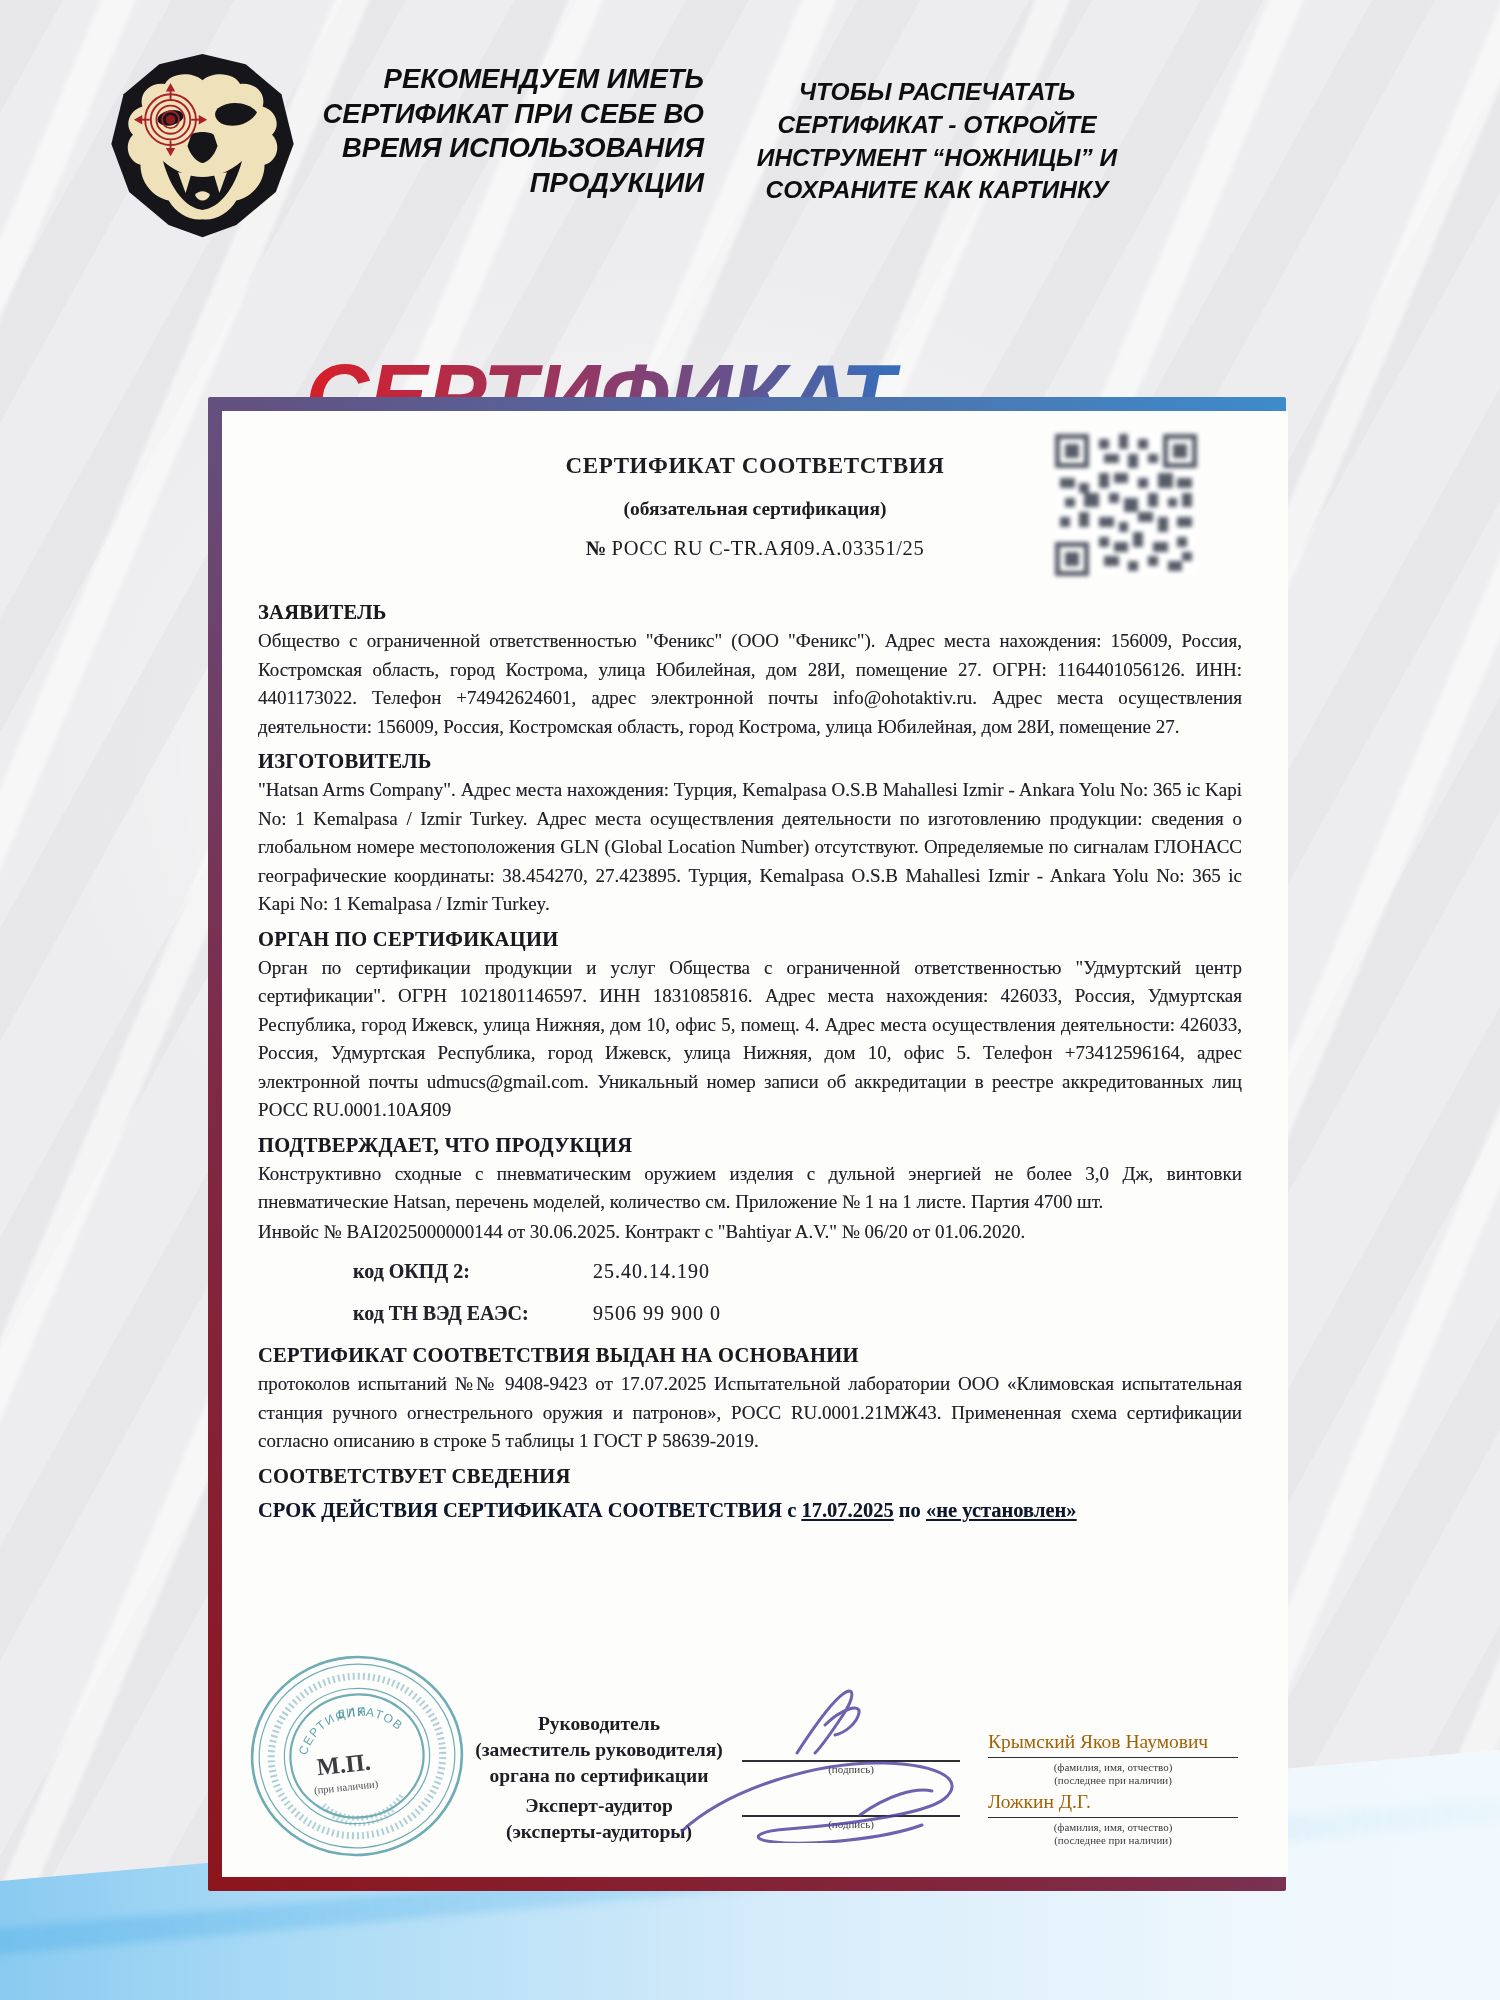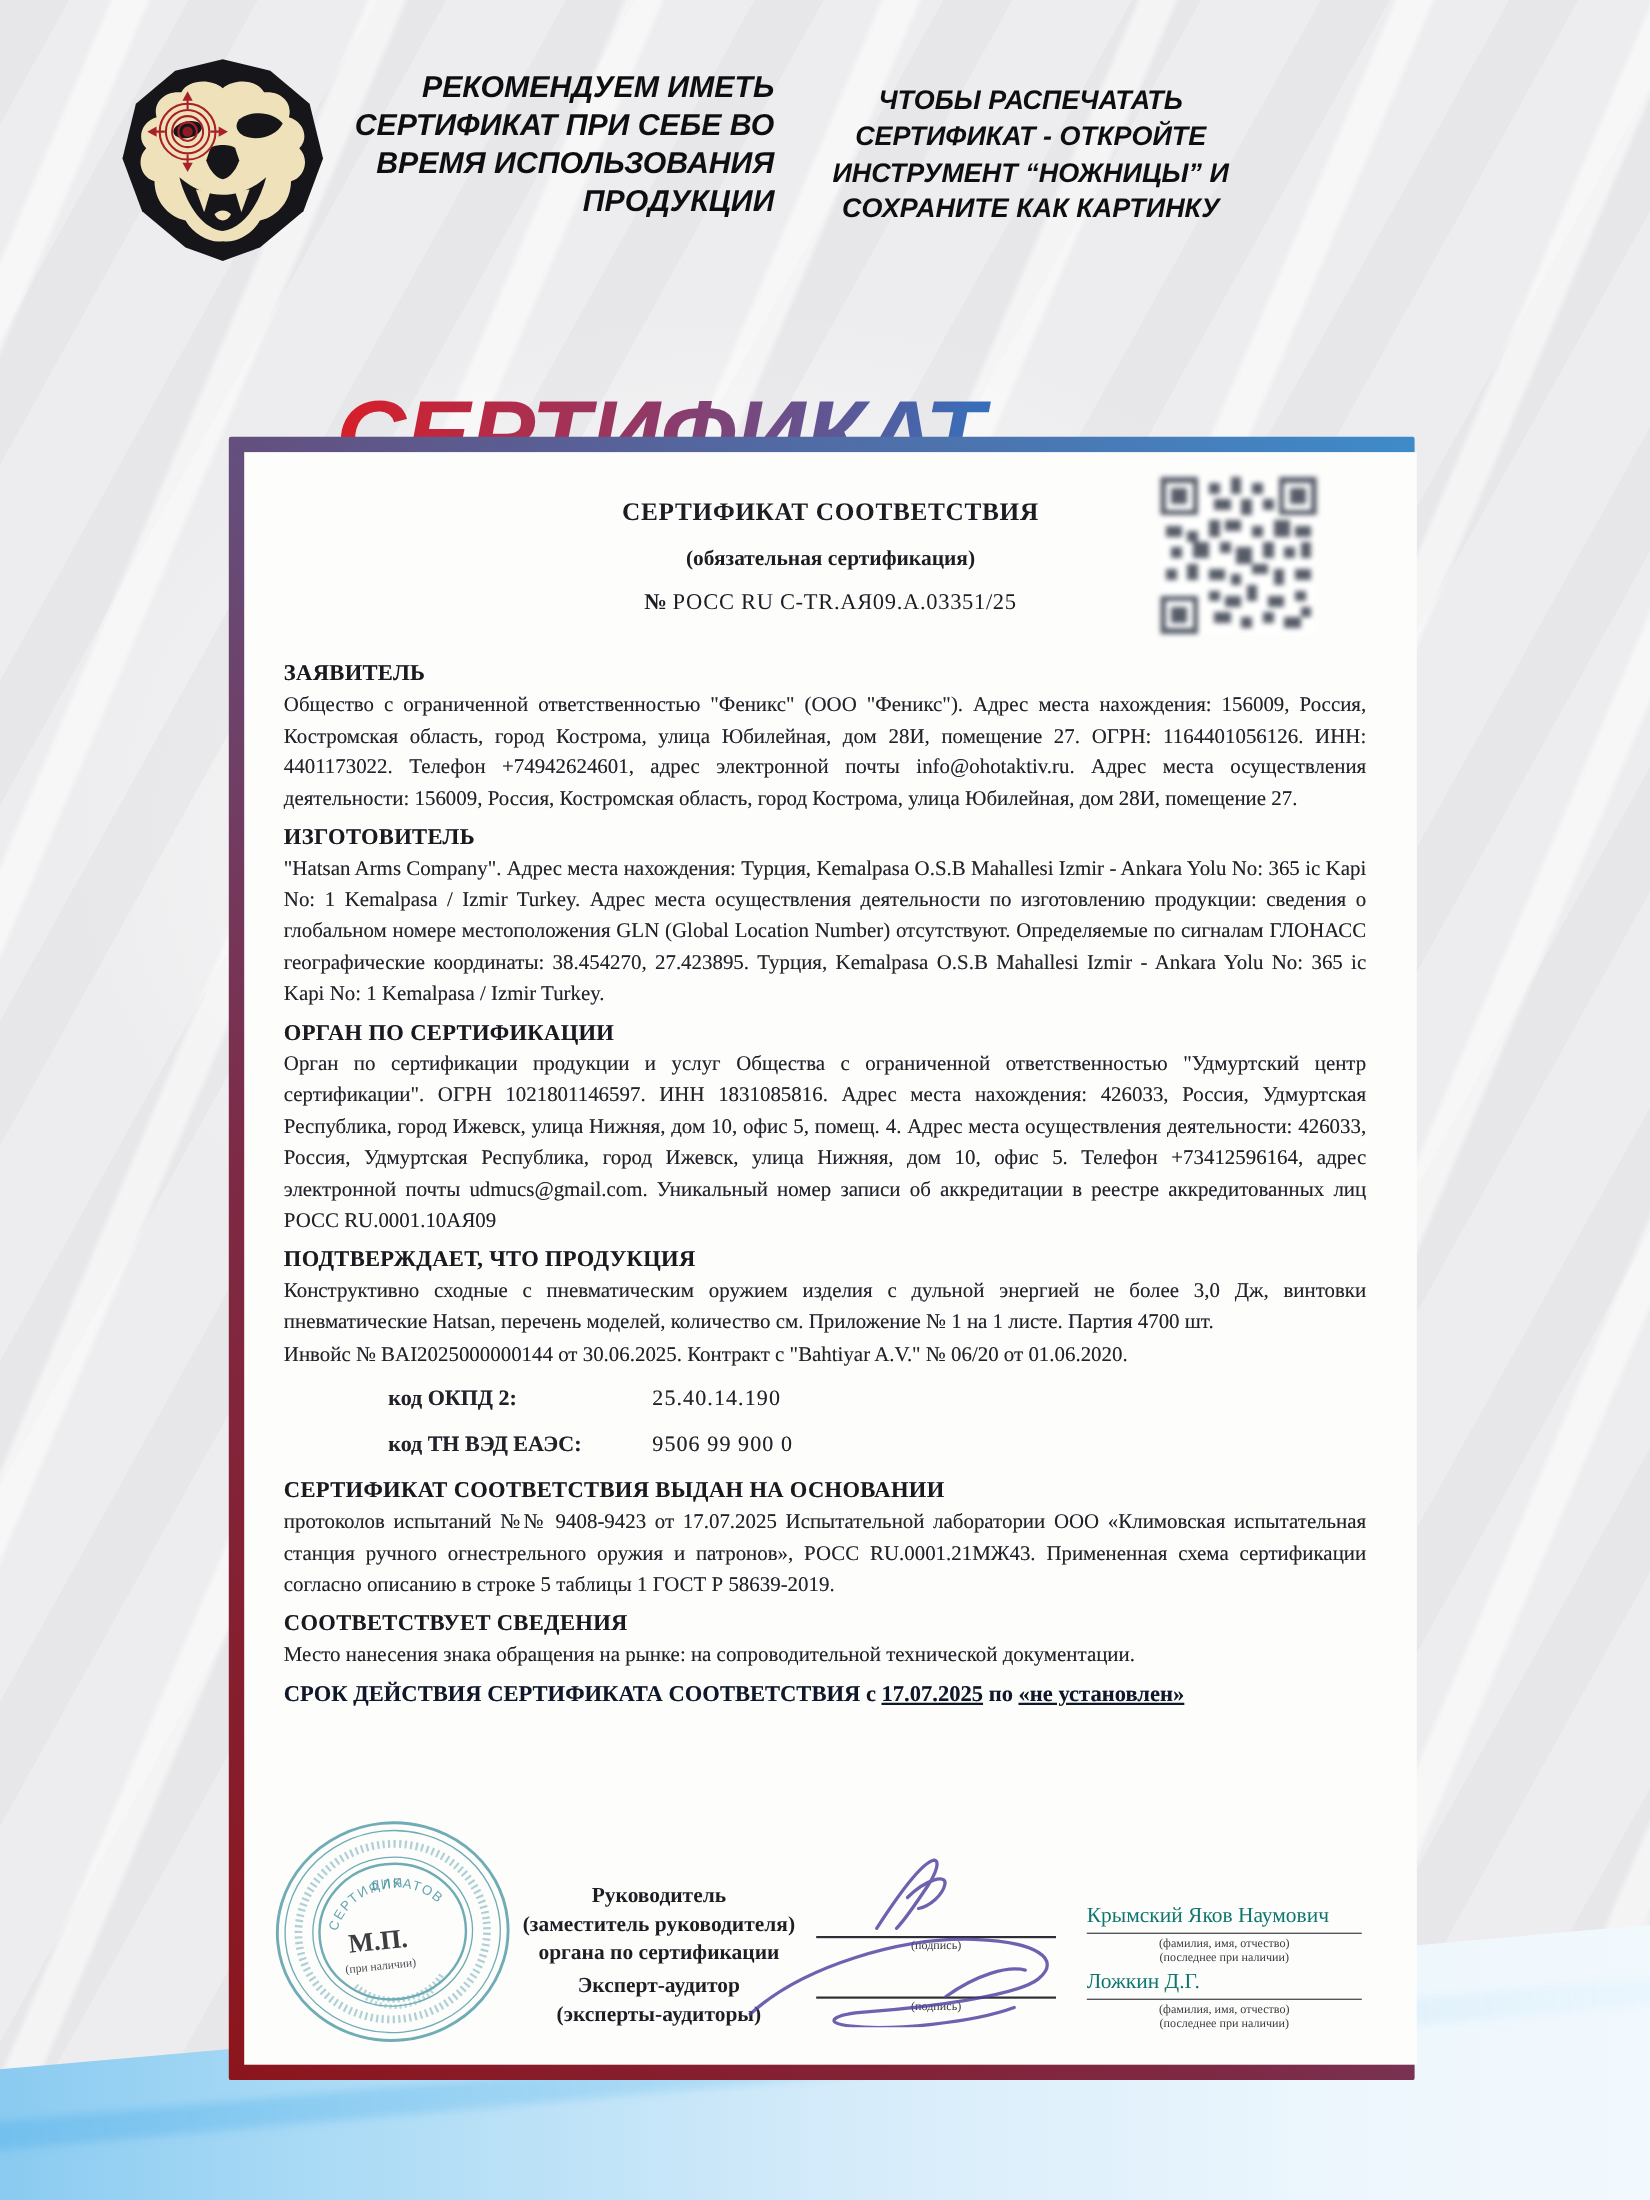--- a/index.html
+++ b/index.html
@@ -68,21 +68,21 @@
   .sig-line-2{top:1404px;}
   .sig-caption{position:absolute;left:520px;width:218px;text-align:center;font-size:11px;line-height:13px;color:#3c3c42;}
   .sig-caption-1{top:1352px;}
   .sig-caption-2{top:1407px;}
   .sig-ink{position:absolute;pointer-events:none;}
   .sig-ink-1{left:545px;top:1272px;width:160px;height:80px;}
   .sig-ink-2{left:448px;top:1342px;width:330px;height:90px;}
   .name-block{position:absolute;left:766px;width:250px;}
   .name-1{top:1318px;}
   .name-2{top:1378px;}
-  .name-text{font-size:19.5px;line-height:26px;color:#0f766e;border-bottom:1.6px solid #2e2e34;padding-bottom:2px;}
+  .name-text{font-size:19.5px;line-height:26px;color:#a16207;border-bottom:1.6px solid #2e2e34;padding-bottom:2px;}
   .name-caption{margin-top:3px;text-align:center;font-size:11px;line-height:13px;color:#3c3c42;white-space:pre-line;}
 </style>
 </head>
 <body>
 
 <div class="page">
   <div class="strokes"></div>
   <div class="blue-band"></div>
   <div class="blue-edge"></div>
 
@@ -226,21 +226,20 @@
         </section>
 
 
         <section class="sec">
           <h3 class="sec-title">СЕРТИФИКАТ СООТВЕТСТВИЯ ВЫДАН НА ОСНОВАНИИ</h3>
           <p class="sec-body">протоколов испытаний №№ 9408-9423 от 17.07.2025 Испытательной лаборатории ООО «Климовская испытательная станция ручного огнестрельного оружия и патронов», РОСС RU.0001.21МЖ43. Примененная схема сертификации согласно описанию в строке 5 таблицы 1 ГОСТ Р 58639-2019.</p>
         </section>
 
         <section class="sec">
           <h3 class="sec-title">СООТВЕТСТВУЕТ СВЕДЕНИЯ</h3>
-          <p class="sec-body">Место нанесения знака обращения на рынке: на сопроводительной технической документации.</p>
         </section>
 
         <div class="validity">
           <span>СРОК ДЕЙСТВИЯ СЕРТИФИКАТА СООТВЕТСТВИЯ</span>
           <span>с</span>
           <span class="v-date">17.07.2025</span>
           <span>по</span>
           <span class="v-date">«не установлен»</span>
         </div>
       </div>

